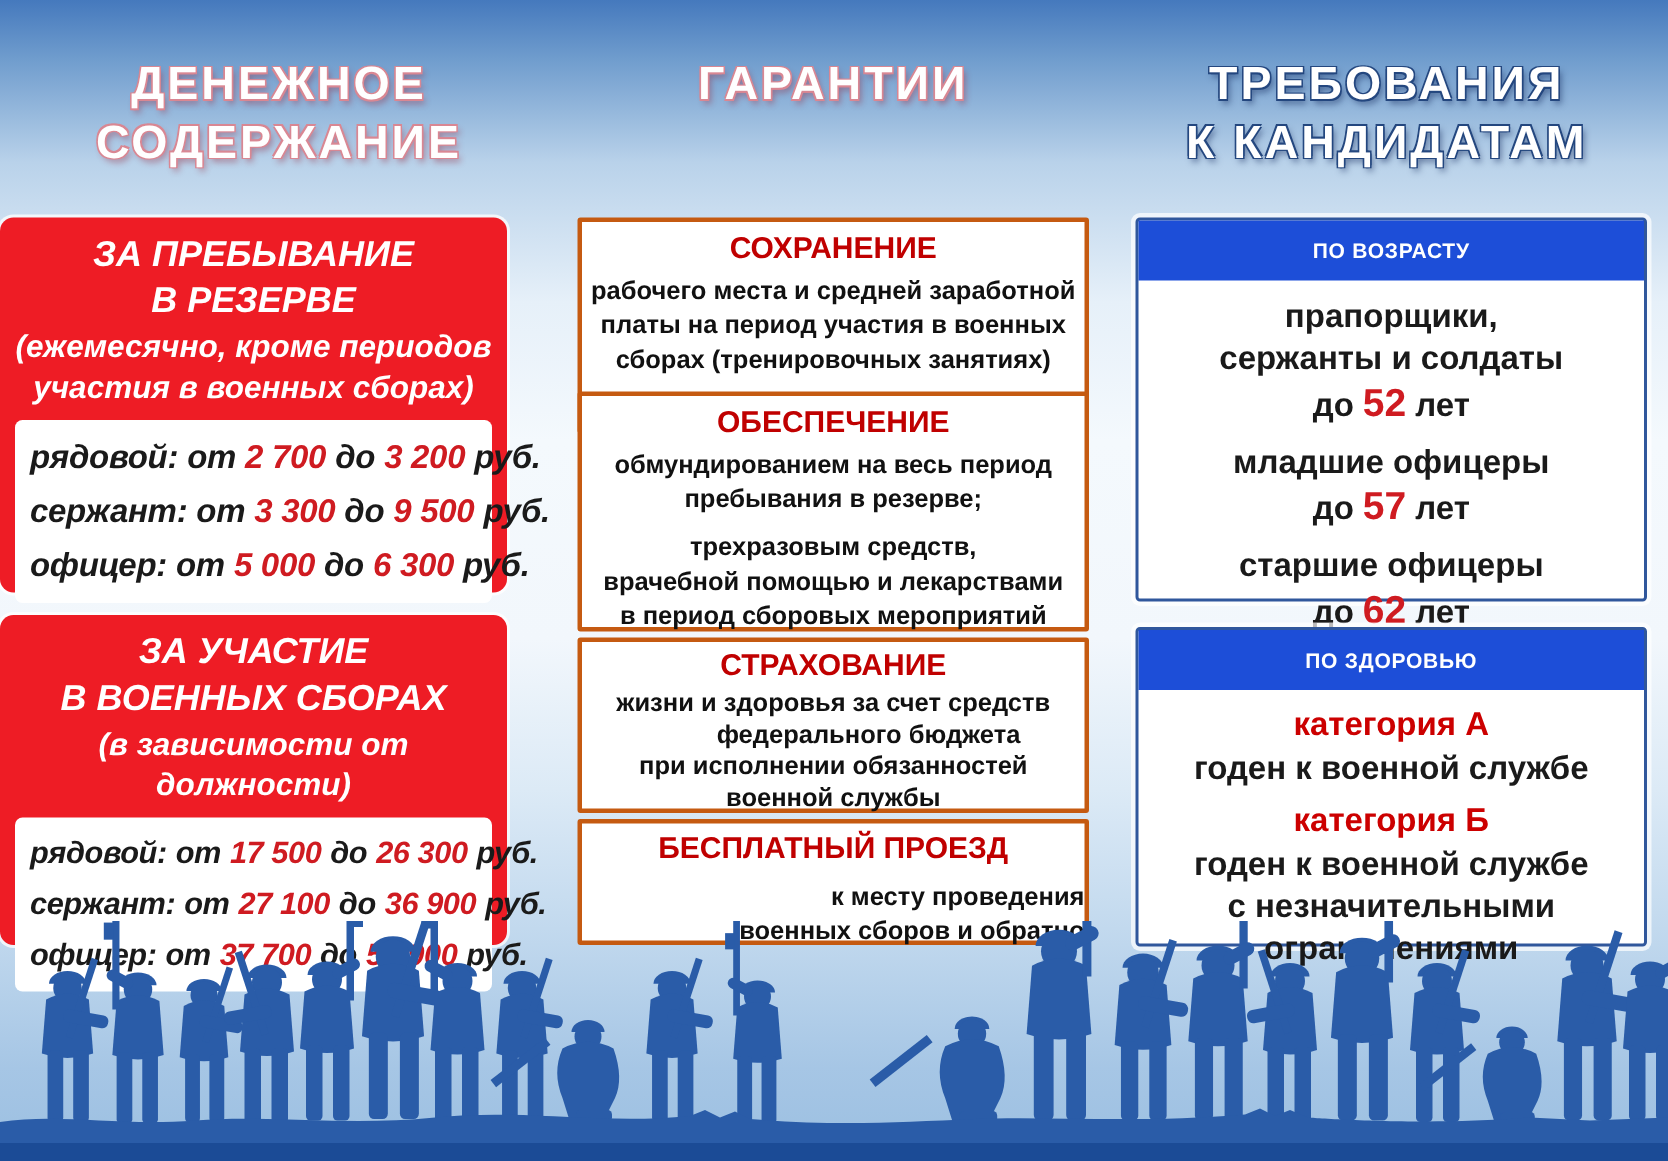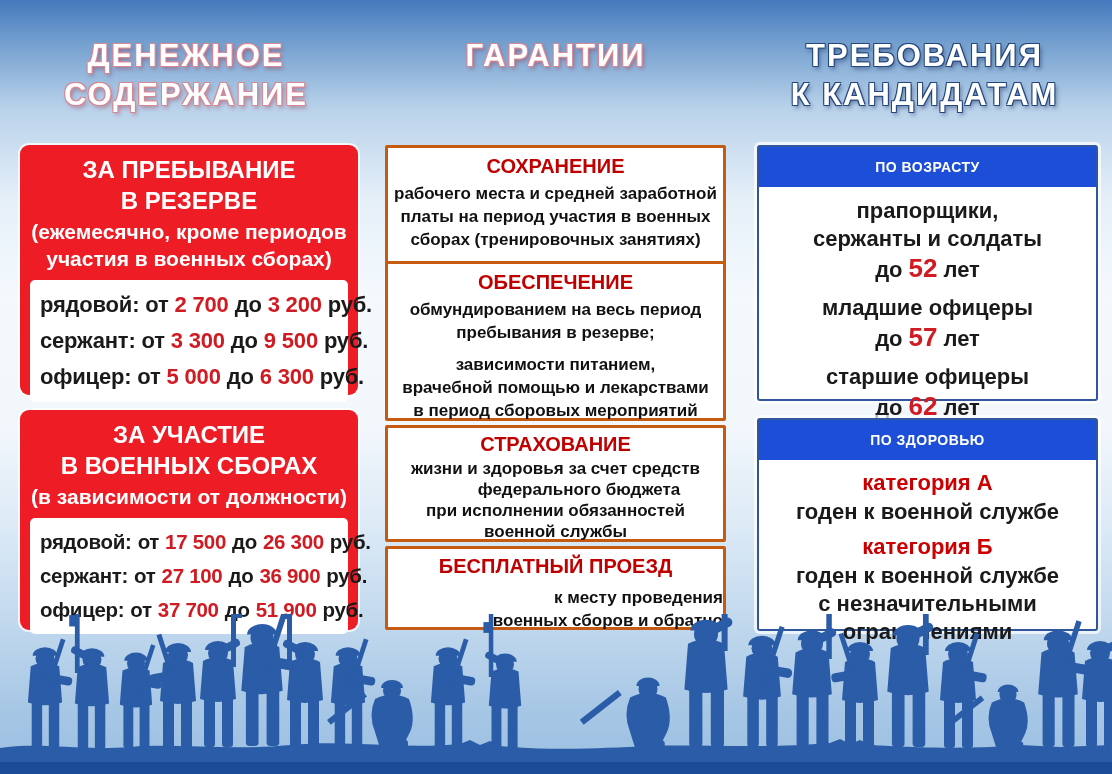--- a/index.html
+++ b/index.html
@@ -18,24 +18,24 @@
   .hdr-pink{
     text-shadow:-1px -1px 0 #d98793,1px -1px 0 #d98793,-1px 1px 0 #d98793,
                  1px 1px 0 #d98793,2px 3px 4px rgba(150,40,60,.45);
   }
   .hdr-navy{
     text-shadow:-1px -1px 0 #24477f,1px -1px 0 #24477f,-1px 1px 0 #24477f,
                  1px 1px 0 #24477f,2px 3px 4px rgba(20,40,90,.5);
   }
   
   .red-box{
-    position:absolute;left:20px;width:338px;box-sizing:border-box;
+    position:absolute;left:0;width:338px;box-sizing:border-box;
     background:#ee1c25;border-radius:9px;
     box-shadow:0 0 0 2px rgba(255,255,255,.75);
-    color:#fff;text-align:center;
+    color:#fff;text-align:center;font-style:italic;
   }
   .rb-title{font-size:24px;line-height:31px;margin-top:9px;}
   .rb-note{font-size:21px;line-height:27px;margin-top:2px;}
   .white-inner{
     margin:8px 10px 0;background:#fff;border-radius:5px;
     display:flex;flex-direction:column;justify-content:space-evenly;
     padding:2px 4px 2px 10px;box-sizing:border-box;text-align:left;
   }
   .pay-row{display:flex;align-items:baseline;color:#1a1a1a;white-space:nowrap;}
   .pay-row span{margin-right:6px;}
@@ -168,21 +168,21 @@
   </div>
 </div>
 
 <div class="ben-box" style="top:261px;height:160px;">
   <div class="ben-title">ОБЕСПЕЧЕНИЕ</div>
   <div class="ben-para">
     <div class="ben-line">обмундированием на весь период</div>
     <div class="ben-line">пребывания в резерве;</div>
   </div>
   <div class="ben-para second">
-    <div class="ben-line">зависимости питанием,</div>
+    <div class="ben-line">трехразовым средств,</div>
     <div class="ben-line">врачебной помощью и лекарствами</div>
     <div class="ben-line">в период сборовых мероприятий</div>
   </div>
 </div>
 
 <div class="ben-box" style="top:425px;height:117px;">
   <div class="ben-title" style="margin-top:4px;">СТРАХОВАНИЕ</div>
   <div class="ben-para" style="margin-top:2px;">
     <div class="ben-line" style="line-height:21px;">жизни и здоровья за счет средств</div>
     <div class="ben-line" style="line-height:21px;padding-left:47px;">федерального бюджета</div>

